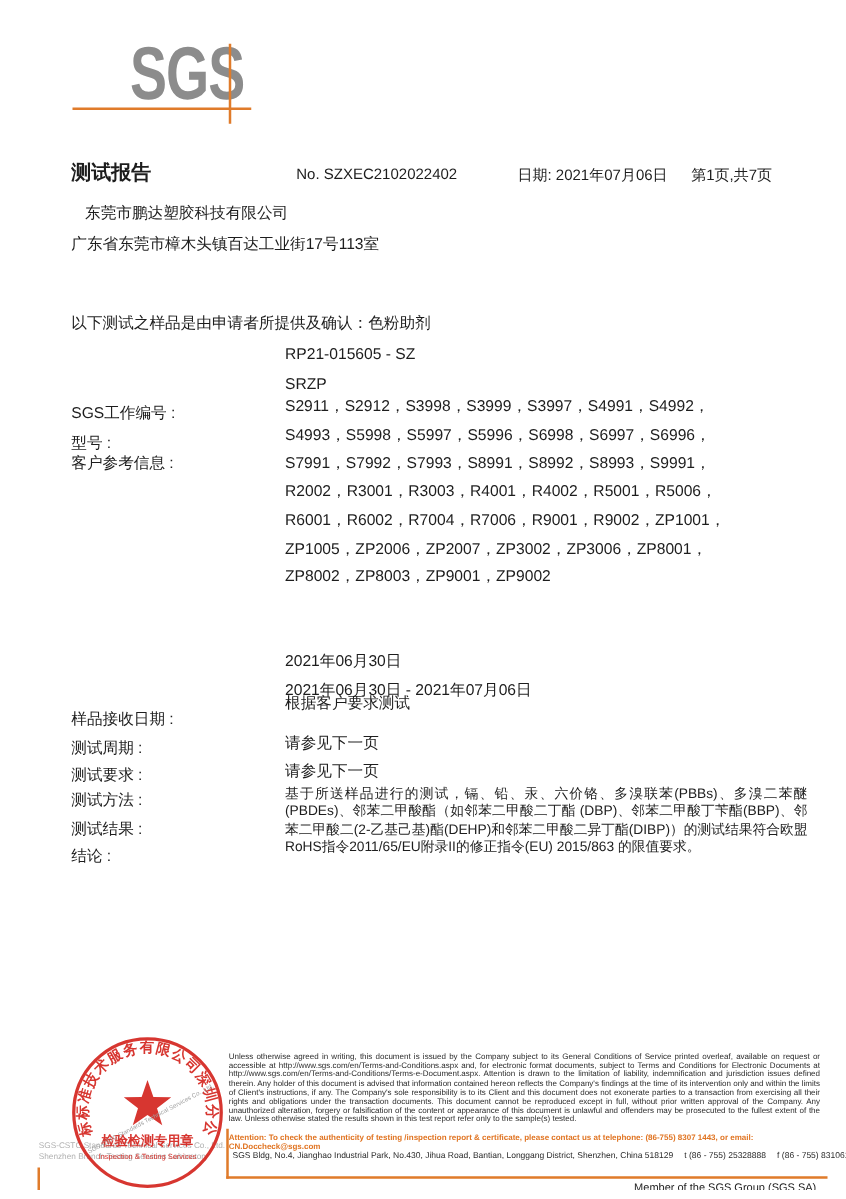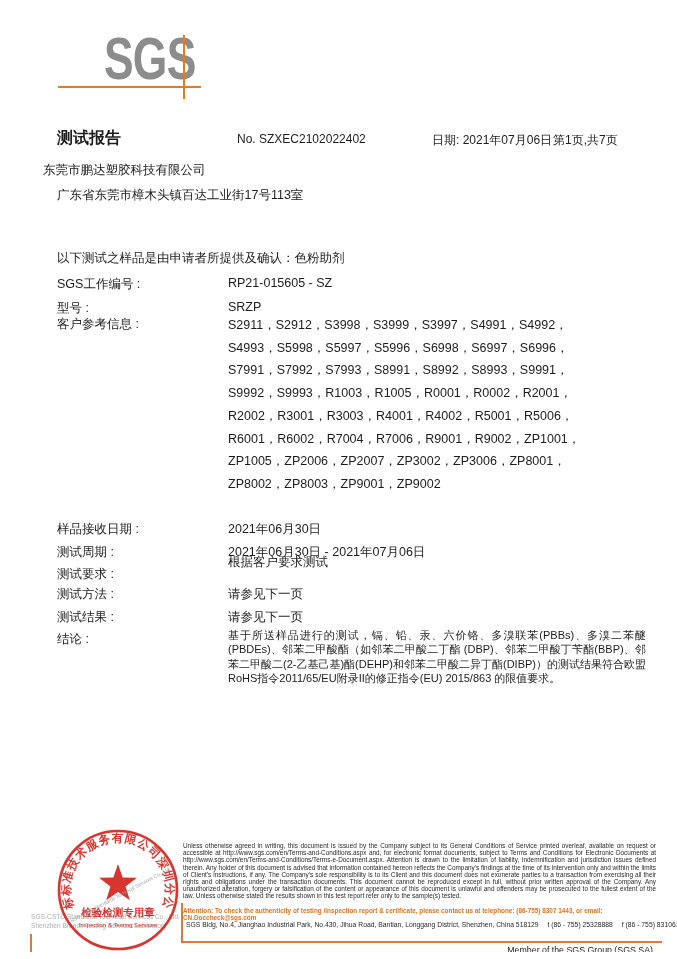--- a/index.html
+++ b/index.html
@@ -9,29 +9,29 @@
   
   .logo-text{position:absolute;left:104px;top:30px;font-size:60px;font-weight:bold;
              color:#8c8c8c;letter-spacing:-1px;transform:scaleX(0.74);transform-origin:left top;
              line-height:58px;}
   .logo-hline{position:absolute;left:58px;top:86px;width:143px;height:2px;background:#e07b2a;}
   .logo-vline{position:absolute;left:183px;top:35px;width:2px;height:64px;background:#e07b2a;}
 
   
   .title{position:absolute;left:57px;top:128px;font-size:16px;font-weight:bold;}
   .report-no{position:absolute;left:237px;top:132px;font-size:12px;}
-  .report-date{position:absolute;left:432px;top:132px;font-size:12px;text-align:center;}
+  .report-date{position:absolute;left:414px;top:132px;font-size:12px;text-align:center;}
   .page-info{position:absolute;left:553px;top:132px;font-size:12px;}
 
-  .company{position:absolute;left:43px;top:162px;font-size:12.5px;}
+  .company{position:absolute;left:68px;top:162px;font-size:12.5px;}
   .address{position:absolute;left:57px;top:187px;font-size:12.5px;}
 
   .statement{position:absolute;left:57px;top:250px;font-size:12.5px;}
 
-  .flabel{position:absolute;left:57px;font-size:12.5px;}
+  .flabel{position:absolute;left:57px;font-size:12.5px;margin-top:46px;}
   .fvalue{position:absolute;left:228px;font-size:12.5px;}
 
   .ref-lines{position:absolute;left:228px;top:314px;font-size:12.5px;line-height:22.7px;}
   .conclusion{position:absolute;left:228px;top:628px;width:418px;font-size:11px;line-height:14.4px;
               text-align:justify;}
 
   
   .legal{position:absolute;left:183px;top:842px;width:473px;font-size:6.4px;line-height:7.2px;
          text-align:justify;color:#2a2a2a;}
   .attention{position:absolute;left:183px;top:907px;width:473px;font-size:6.4px;line-height:7.2px;
@@ -72,21 +72,20 @@
   <div class="fvalue" style="top:276px">RP21-015605 - SZ</div>
 
   <div class="flabel" style="top:300px">型号 :</div>
   <div class="fvalue" style="top:300px">SRZP</div>
 
   <div class="flabel" style="top:316px">客户参考信息 :</div>
   <div class="ref-lines">
     <div>S2911，S2912，S3998，S3999，S3997，S4991，S4992，</div>
     <div>S4993，S5998，S5997，S5996，S6998，S6997，S6996，</div>
     <div>S7991，S7992，S7993，S8991，S8992，S8993，S9991，</div>
-    <div>S9992，S9993，R1003，R1005，R0001，R0002，R2001，</div>
     <div>R2002，R3001，R3003，R4001，R4002，R5001，R5006，</div>
     <div>R6001，R6002，R7004，R7006，R9001，R9002，ZP1001，</div>
     <div>ZP1005，ZP2006，ZP2007，ZP3002，ZP3006，ZP8001，</div>
     <div>ZP8002，ZP8003，ZP9001，ZP9002</div>
   </div>
 
   <div class="flabel" style="top:521px">样品接收日期 :</div>
   <div class="fvalue" style="top:521px">2021年06月30日</div>
 
   <div class="flabel" style="top:544px">测试周期 :</div>

